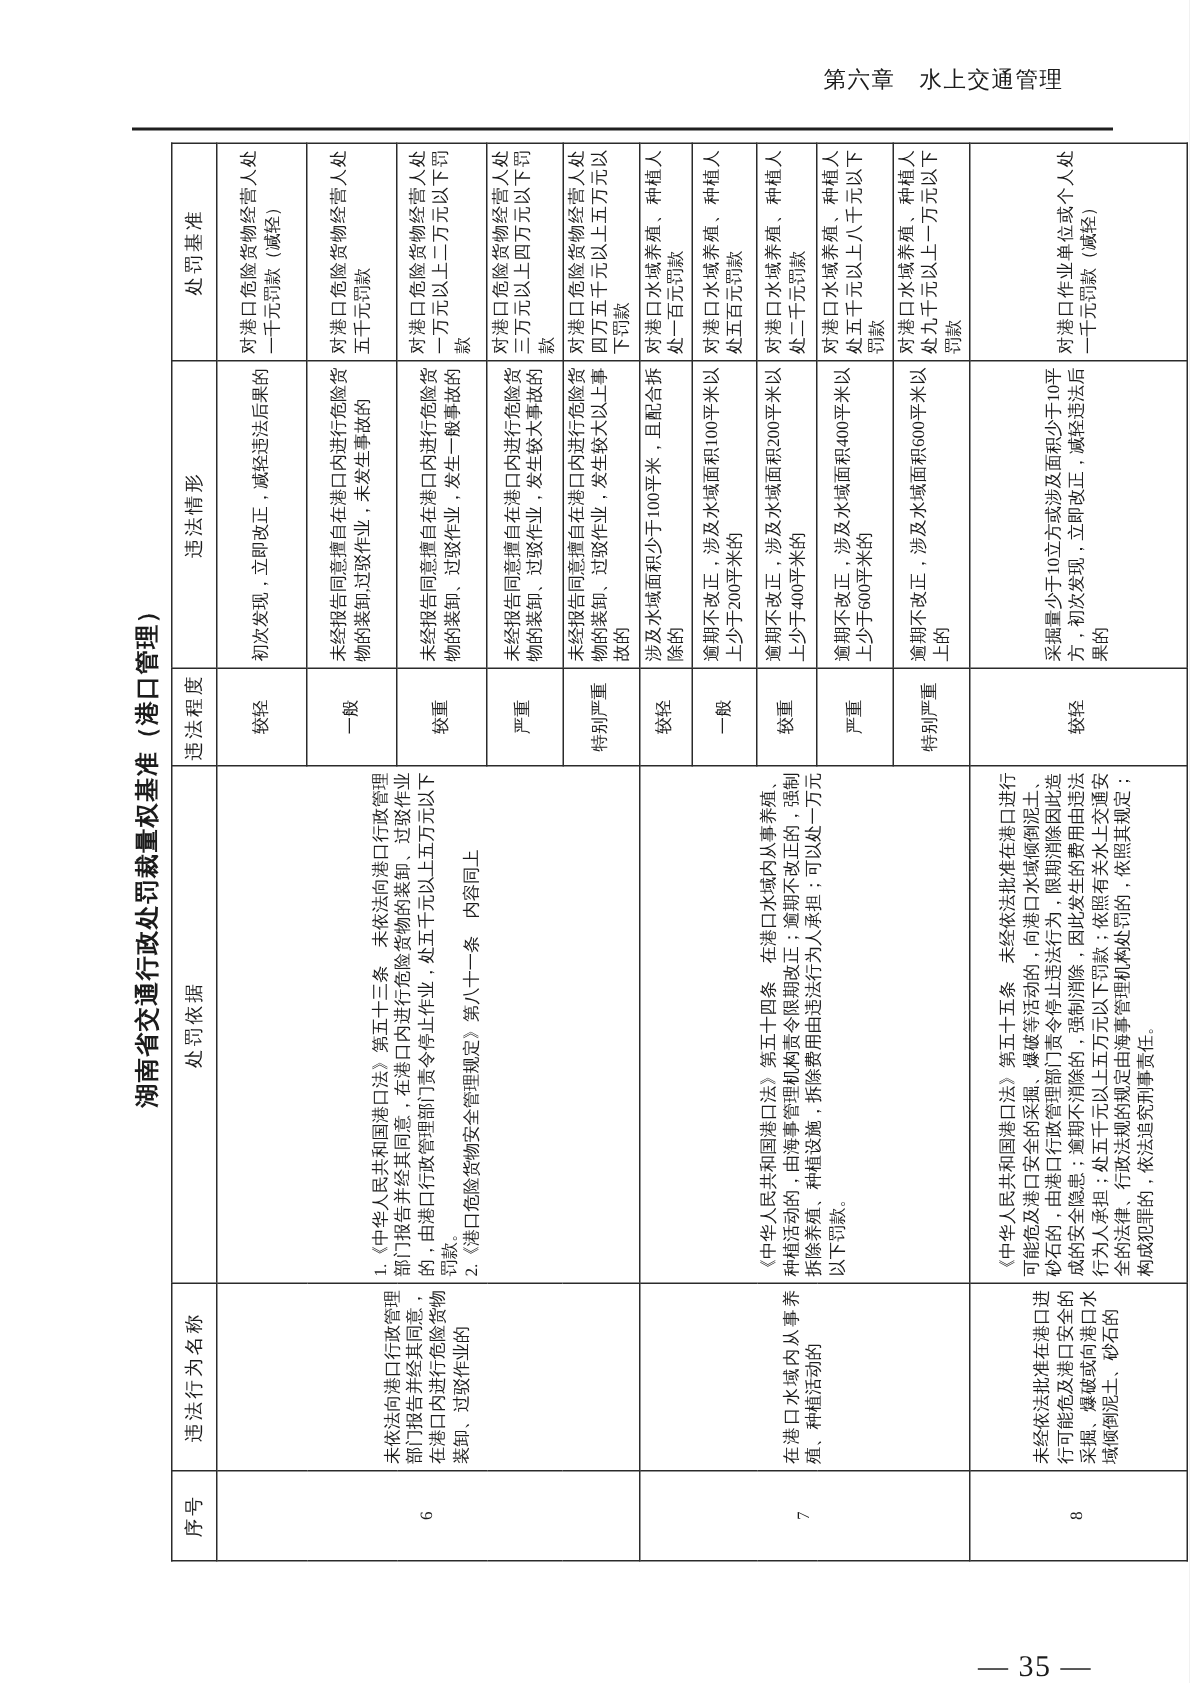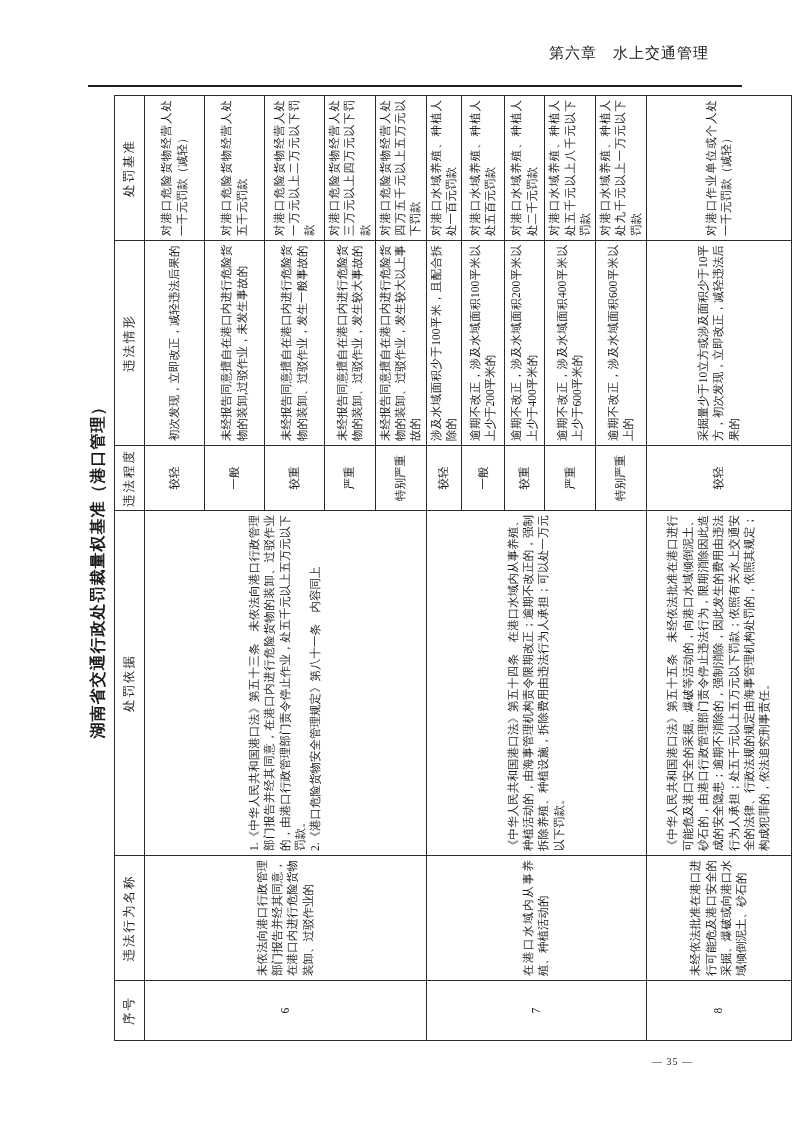--- a/index.html
+++ b/index.html
@@ -2,21 +2,21 @@
 <html><head>
 <meta charset="utf-8">
 <style>
   html,body{margin:0;padding:0;background:#e8e8e8;}
   .page{
     position:relative;width:793px;height:1122px;margin:0 auto;background:#ffffff;
     font-family:"Liberation Serif","DejaVu Serif",serif;color:#1b1b1b;overflow:hidden;
   }
   .chapter{position:absolute;top:44px;right:84px;font-size:15px;letter-spacing:1px;}
   .rule{position:absolute;left:88px;top:85px;width:654px;height:2px;background:#1f1f1f;}
-  .pageno{position:absolute;left:652px;top:1056px;font-size:10px;letter-spacing:1px;}
+  .pageno{position:absolute;left:652px;top:1100px;font-size:20px;letter-spacing:1px;}
   
   .rot{
     position:absolute;left:88px;top:1041px;width:945px;height:654px;
     transform:rotate(-90deg);transform-origin:0 0;
   }
   .tbl-title{height:26px;text-align:center;font-weight:bold;font-size:16px;letter-spacing:1px;}
   table{width:945px;border-collapse:collapse;table-layout:fixed;}
   th,td{border:1px solid #2b2b2b;padding:2px 4px;font-size:11.5px;line-height:1.33;
         vertical-align:middle;overflow:hidden;}
   th{font-size:12.5px;font-weight:normal;text-align:center;letter-spacing:2px;padding:2px 1px;}

